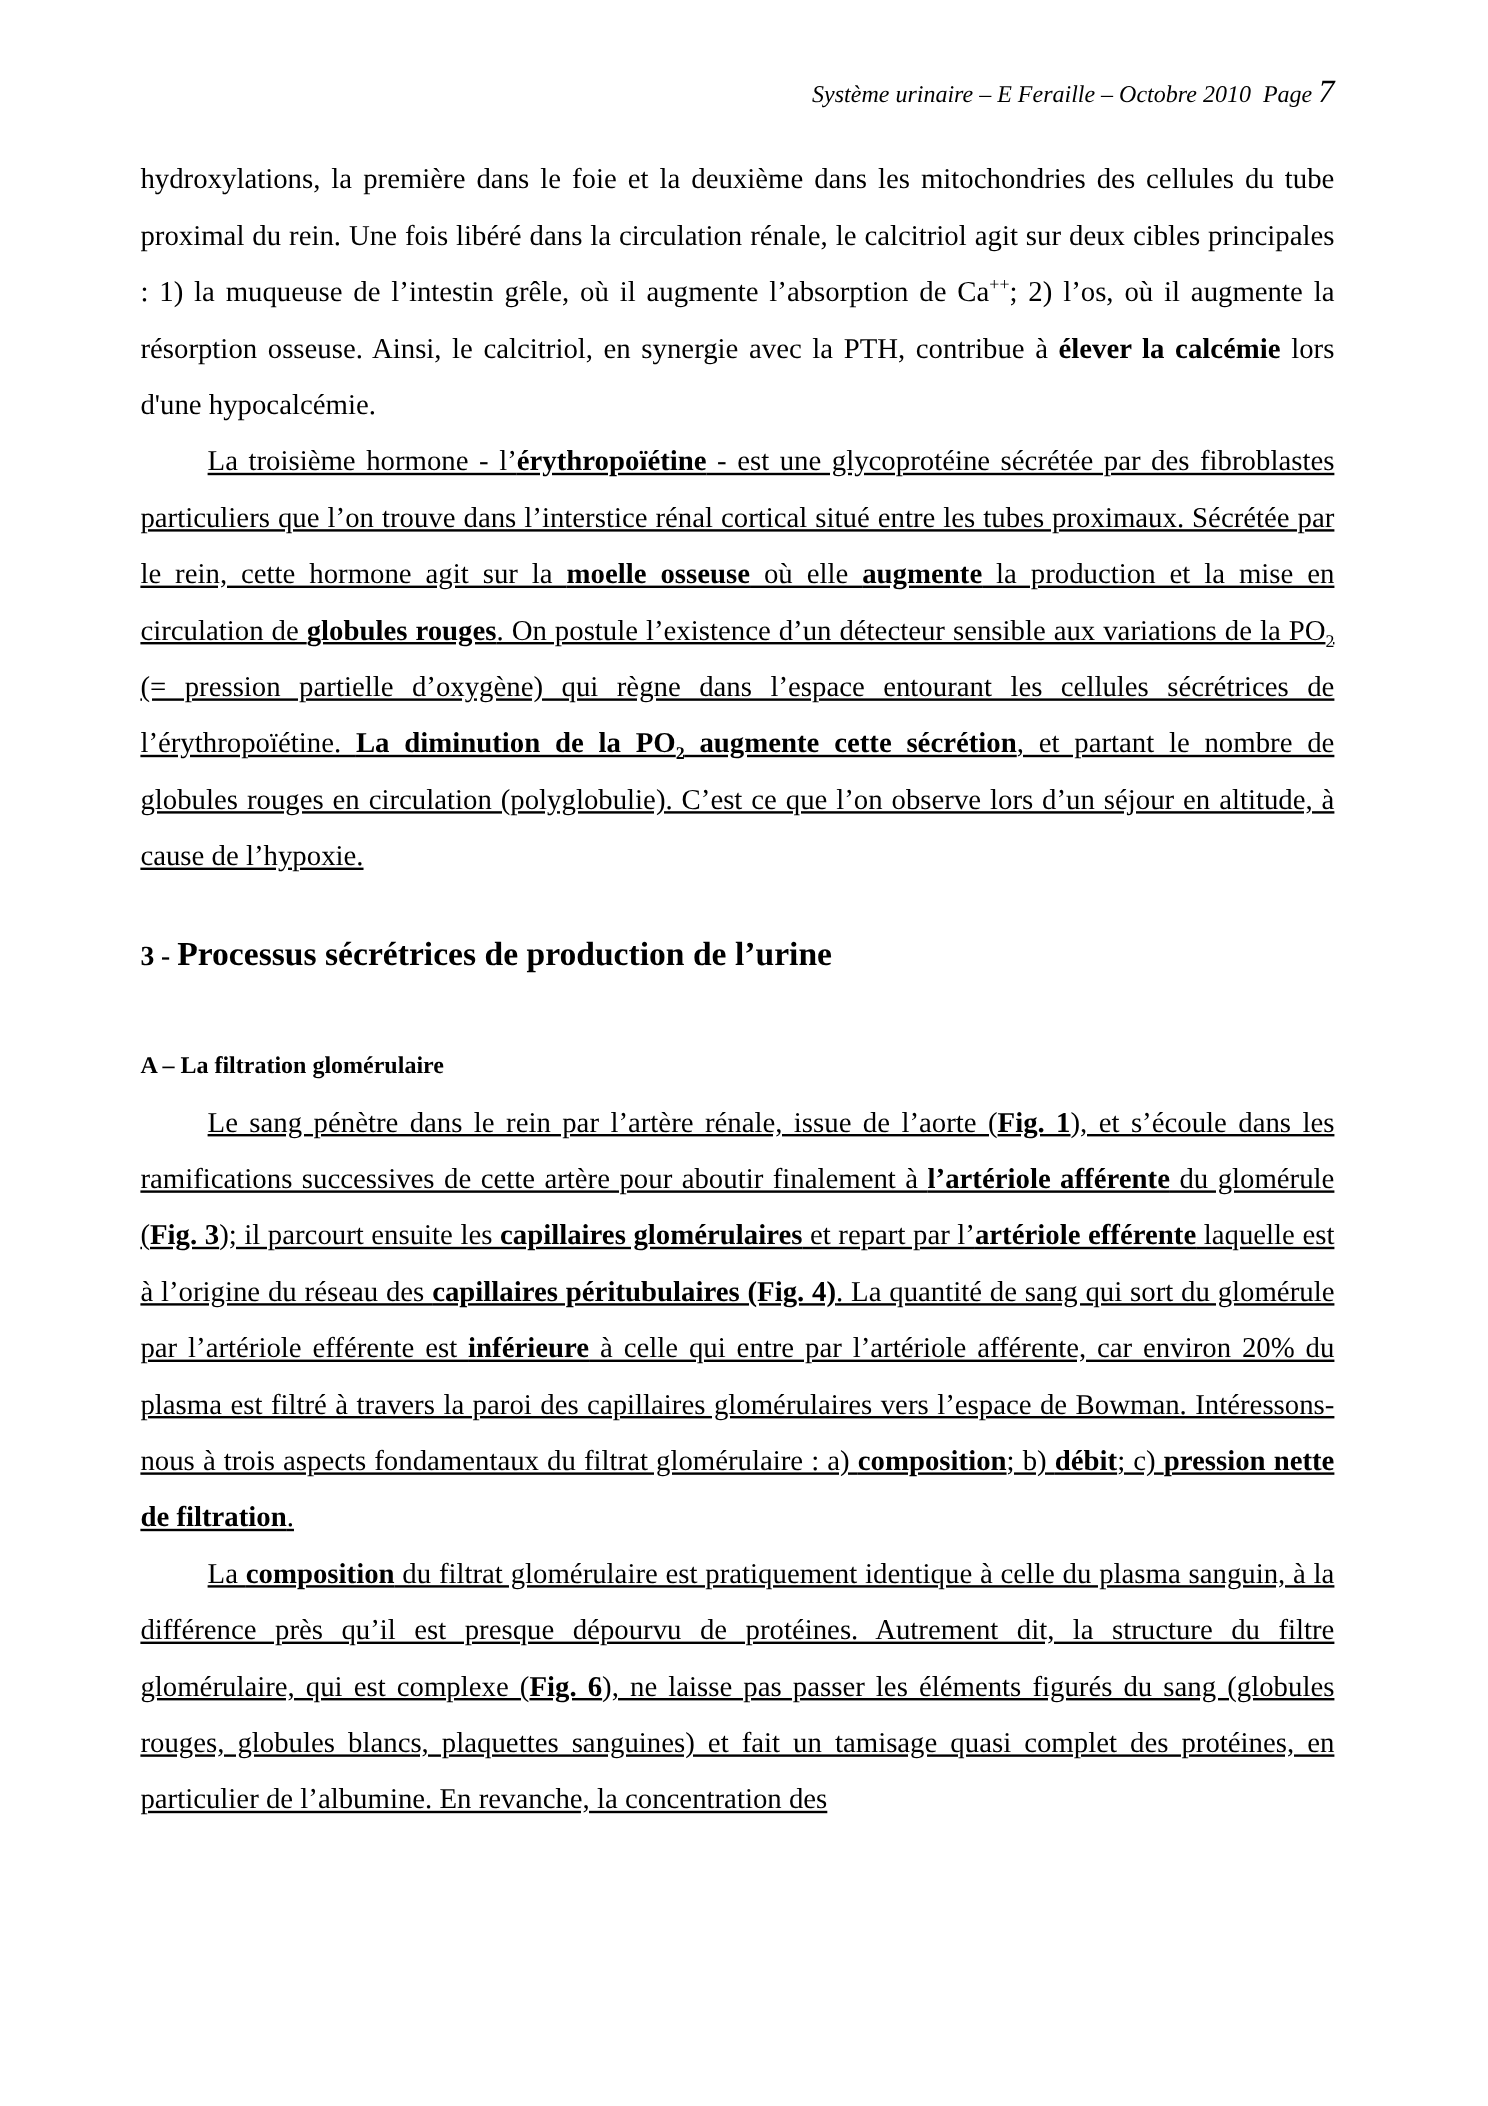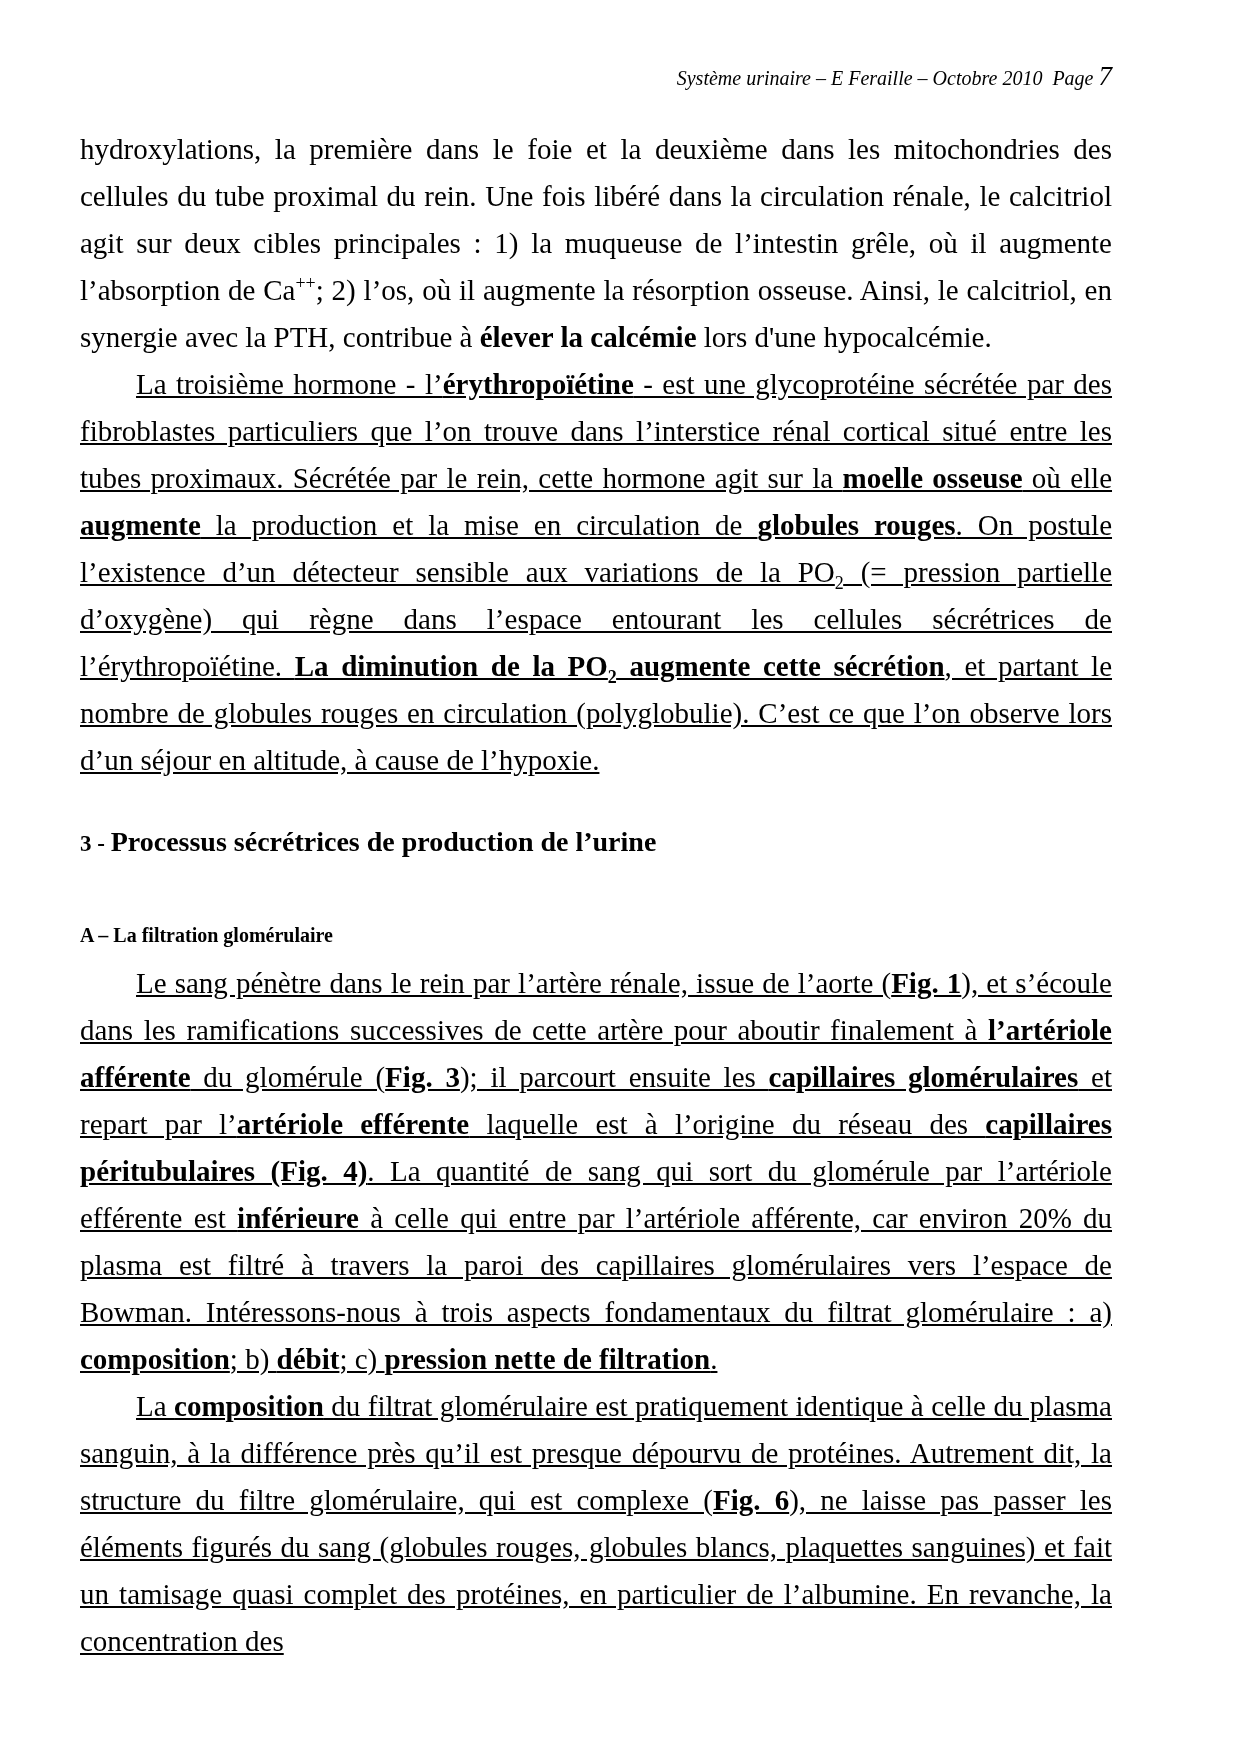--- a/index.html
+++ b/index.html
@@ -1,38 +1,38 @@
 <!DOCTYPE html>
 <html lang="fr"><head>
 <meta charset="utf-8">
 <style>
   html, body { margin: 0; padding: 0; background: #e8e8e8; }
   .page {
     width: 1240px;
     height: 1755px;
     background: #ffffff;
     box-sizing: border-box;
-    padding: 60px 128px 0 80px;
+    padding: 60px 128px 0 117px;
     font-family: "Liberation Serif", "DejaVu Serif", serif;
     color: #000000;
     position: relative;
     margin: 0 auto;
     overflow: hidden;
   }
   .page-header {
     text-align: right;
     font-style: italic;
     font-size: 20px;
     line-height: 32px;
     white-space: pre-wrap;
   }
   .pagenum { font-size: 27px; }
   .doc-body { margin-top: 32px; }
   .p {
-    font-size: 29px;
+    font-size: 24px;
     line-height: 47px;
     text-align: justify;
     margin: 0;
   }
   .indent-normal { text-indent: 56px; text-decoration: underline; }
   .indent-large  { text-indent: 84px; }
   .h1 {
     margin: 32px 0 0 0;
     font-weight: 700;
     font-size: 28px;

